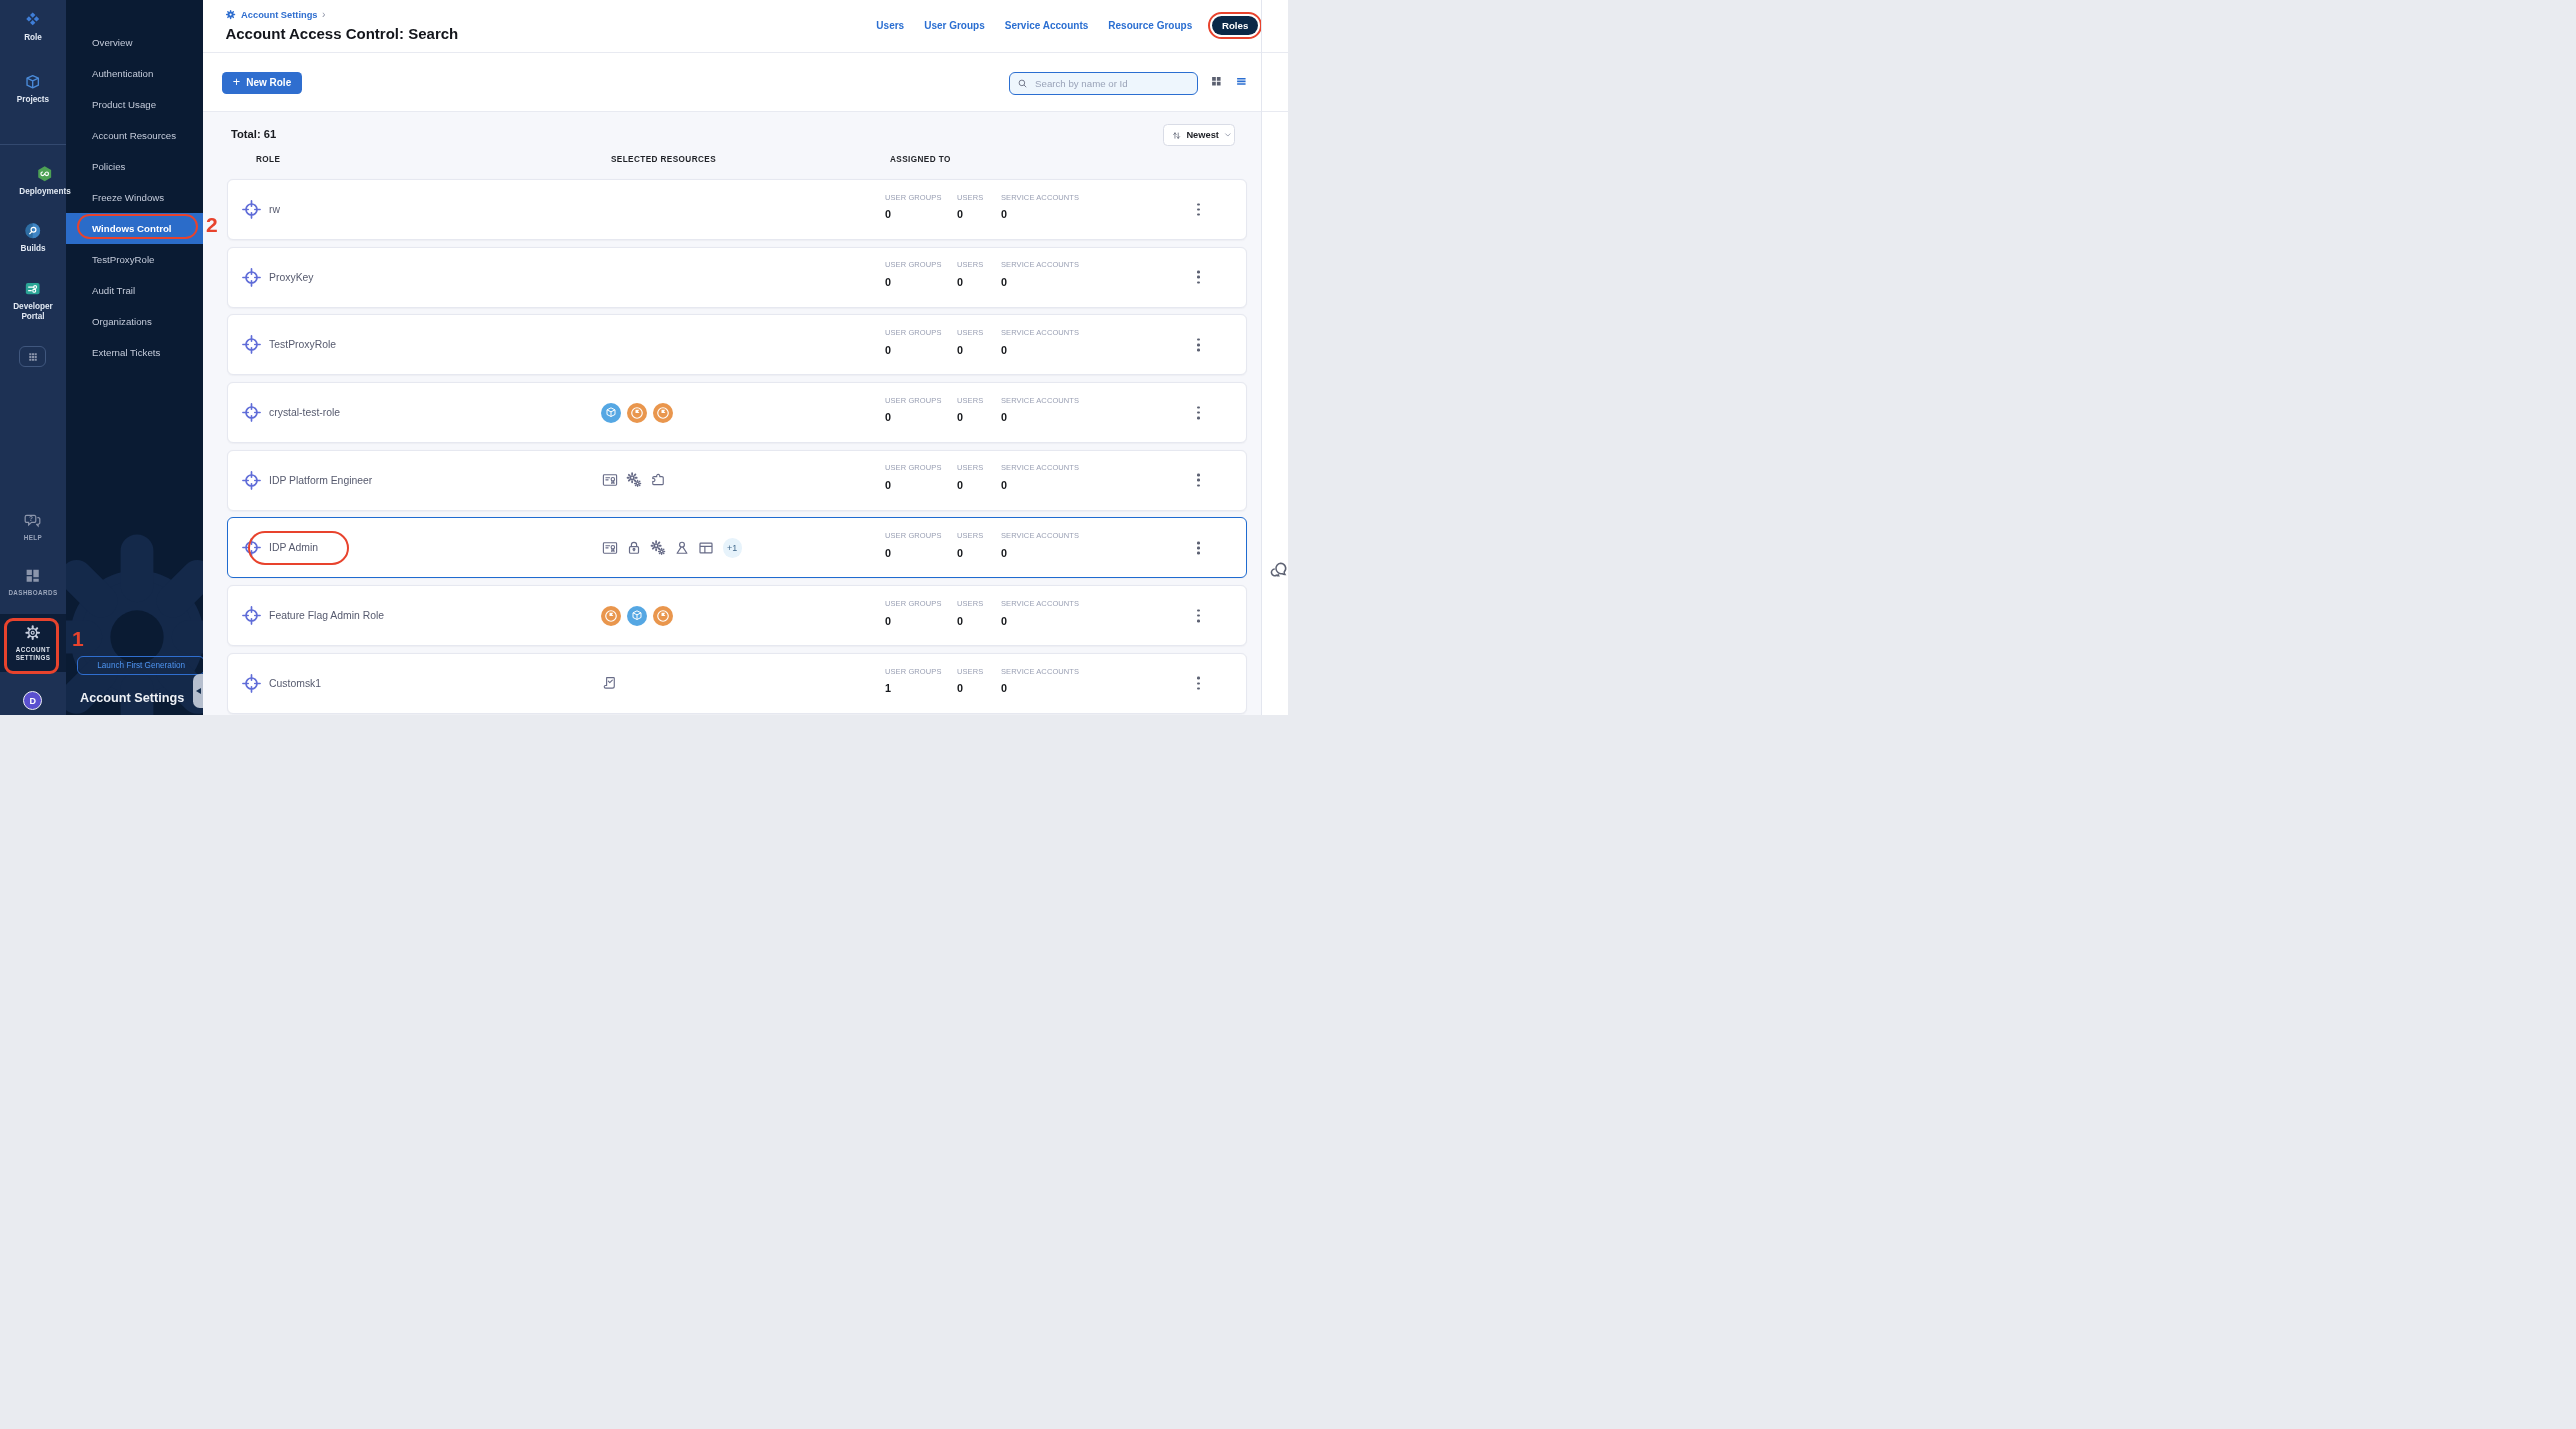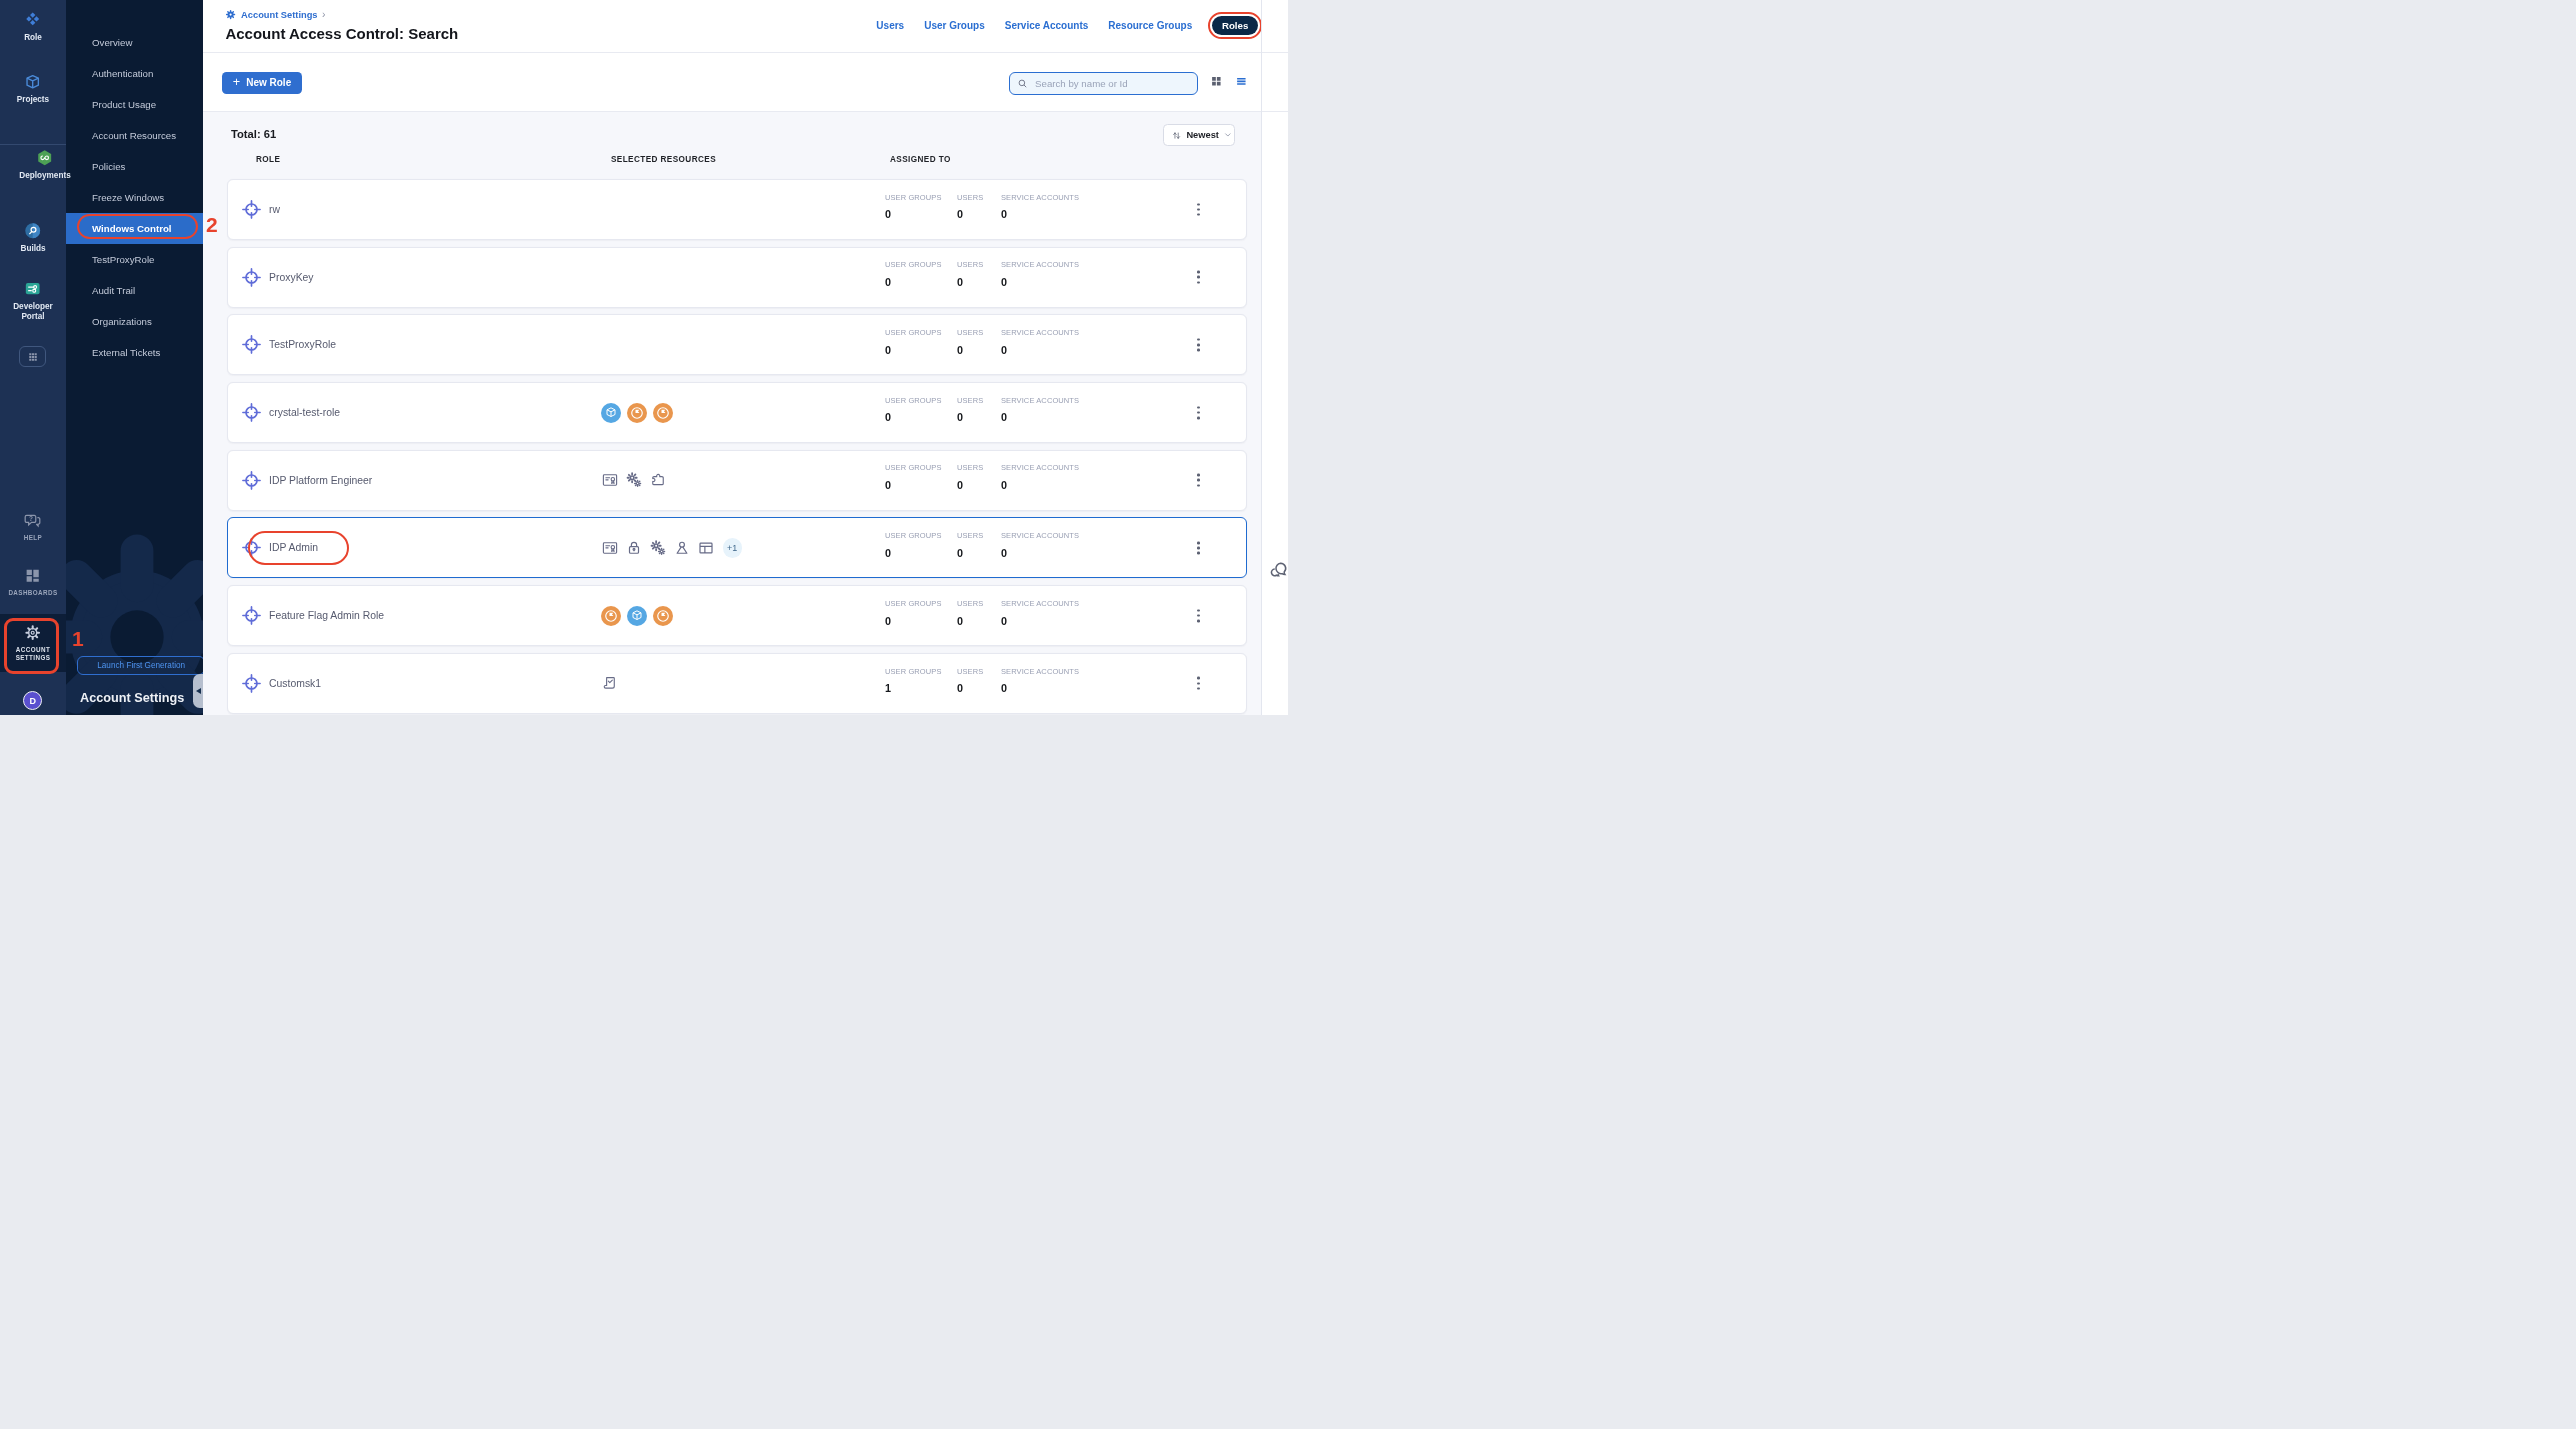--- a/index.html
+++ b/index.html
@@ -132,21 +132,21 @@
       </div>
       <div class="nav-item" style="top: 72px;">
         <span class="ic">
           <svg viewBox="0 0 24 24" fill="none" stroke="#4a8ad8" stroke-width="1.7" stroke-linejoin="round">
             <path d="M12 4.5l7 3.2v8.6l-7 3.2-7-3.2V7.7z"></path>
             <path d="M5 7.7l7 3.2 7-3.2M12 10.9v8.6"></path>
           </svg>
         </span>
         <span class="nav-label">Projects</span>
       </div>
-      <div class="nav-item" style="top: 148px; padding-left: 24px;">
+      <div class="nav-item" style="top: 164px; padding-left: 24px;">
         <span class="ic">
           <svg viewBox="0 0 24 24">
             <path d="M12 2.8l8 4.6v9.2l-8 4.6-8-4.6V7.4z" fill="#4da155"></path>
             <path d="M9.3 9.9c-2.6 0-2.6 4.6 0 4.6 1.4 0 2-1.1 2.7-2.3.7-1.2 1.3-2.3 2.7-2.3 2.6 0 2.6 4.6 0 4.6-1.4 0-2-1.1-2.7-2.3" stroke="#fff" stroke-width="1.5" fill="none" stroke-linecap="round"></path>
           </svg>
         </span>
         <span class="nav-label">Deployments</span>
       </div>
       <div class="nav-item" style="top: 221px;">
         <span class="ic">

